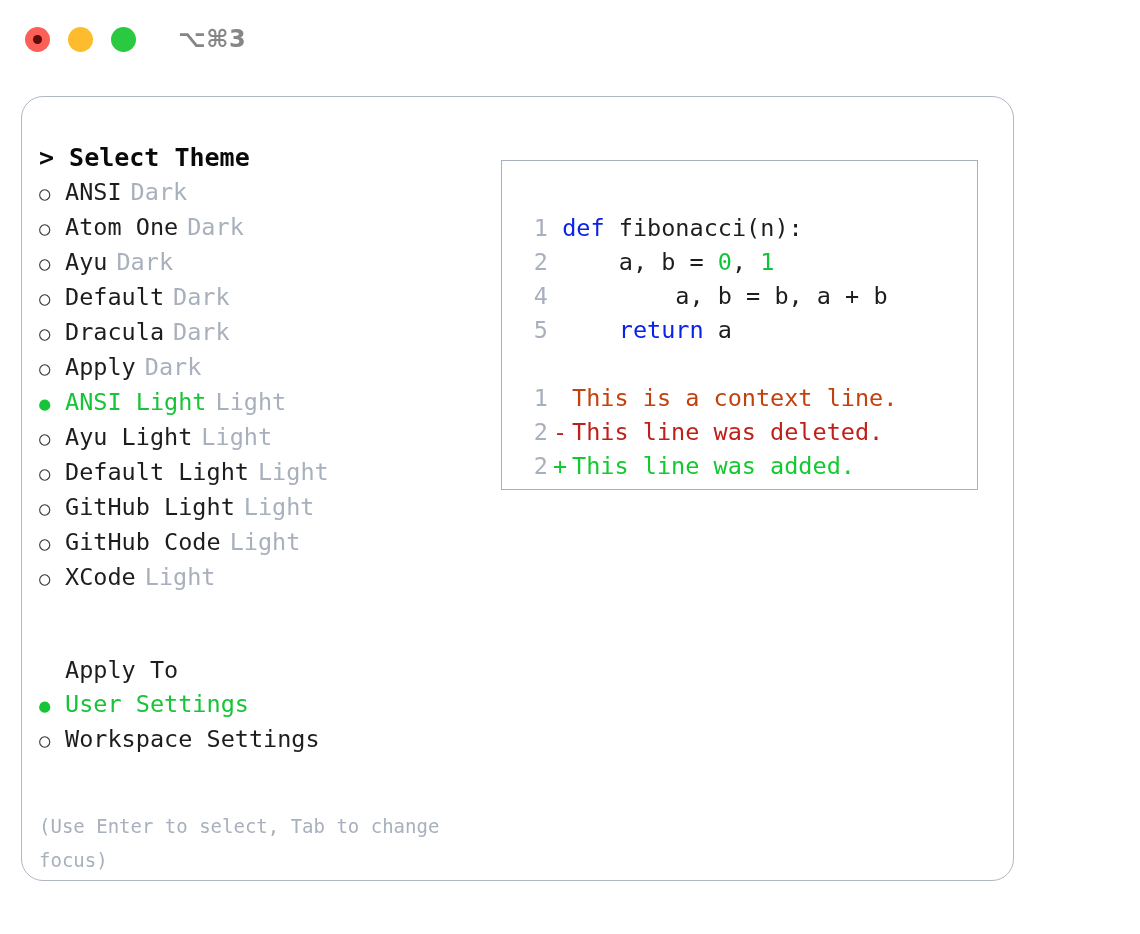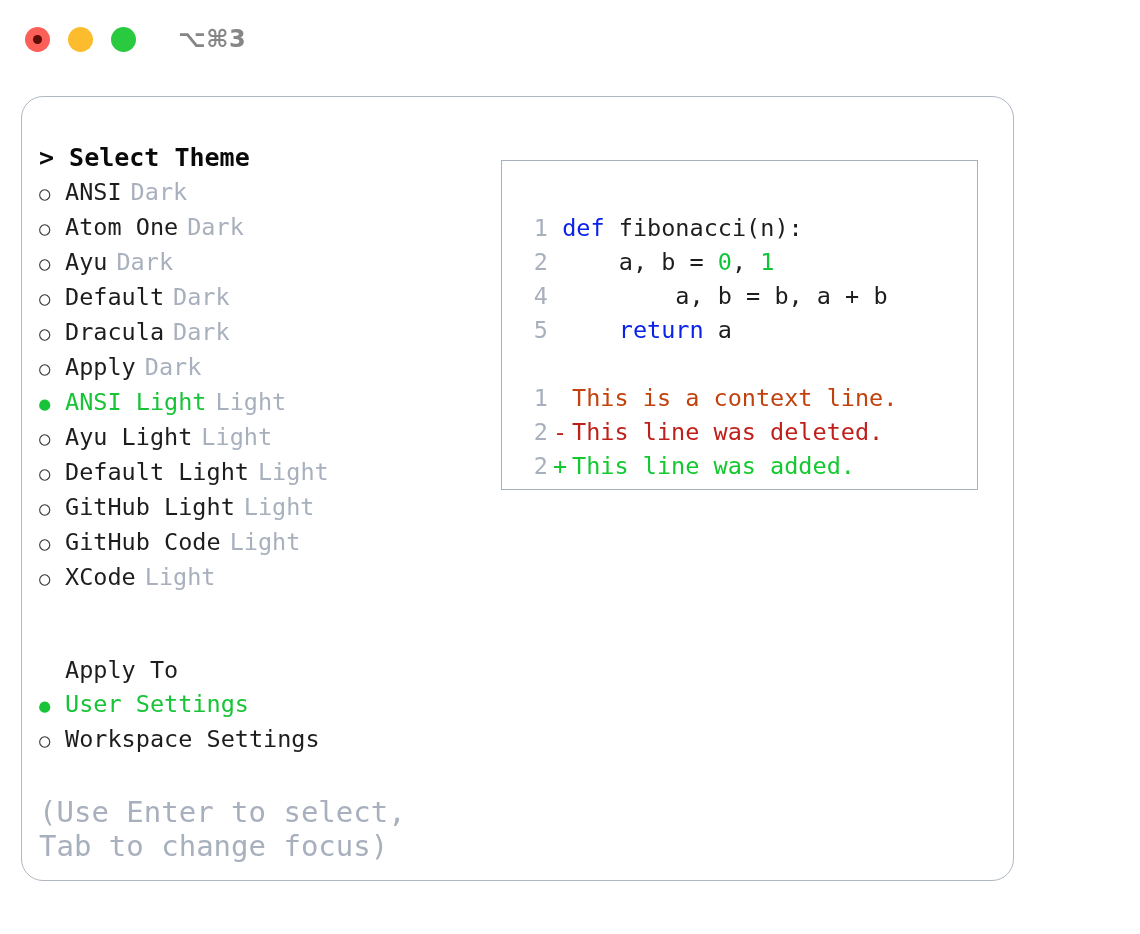--- a/index.html
+++ b/index.html
@@ -119,22 +119,22 @@
   .subheading {
     font-size: 23.5px;
     color: #1d1d1f;
     line-height: 34px;
     padding-left: 26px;
     white-space: pre;
     margin-top: 24px;
   }
 
   #hint {
-    margin-top: 38px;
-    font-size: 29px;
+    margin-top: 52px;
+    font-size: 19px;
     color: #a8b0bd;
     line-height: 34px;
     width: 410px;
   }
 
   
   #right-pane {
     position: absolute;
     left: 479px; top: 44px;
     width: 490px;

